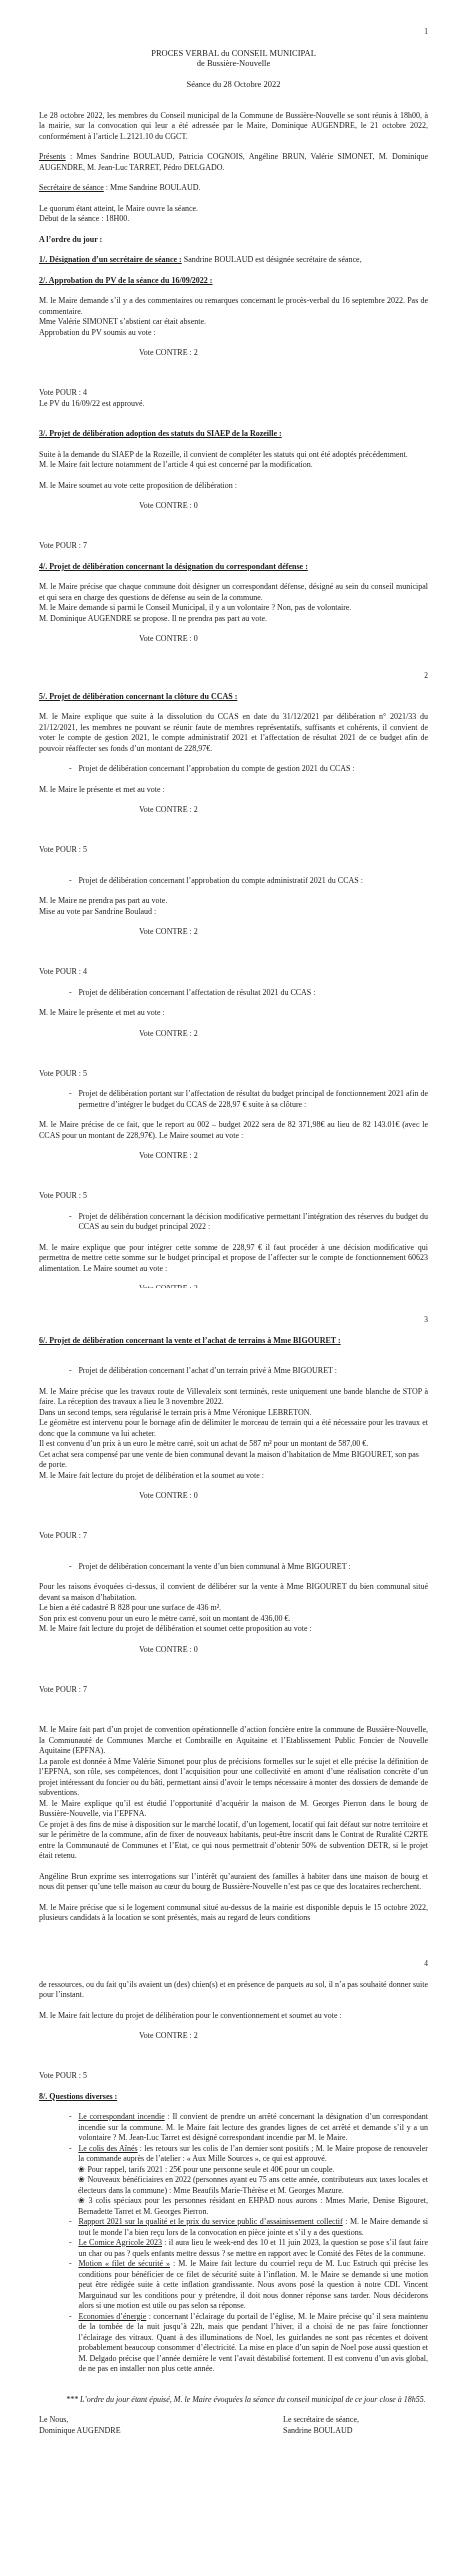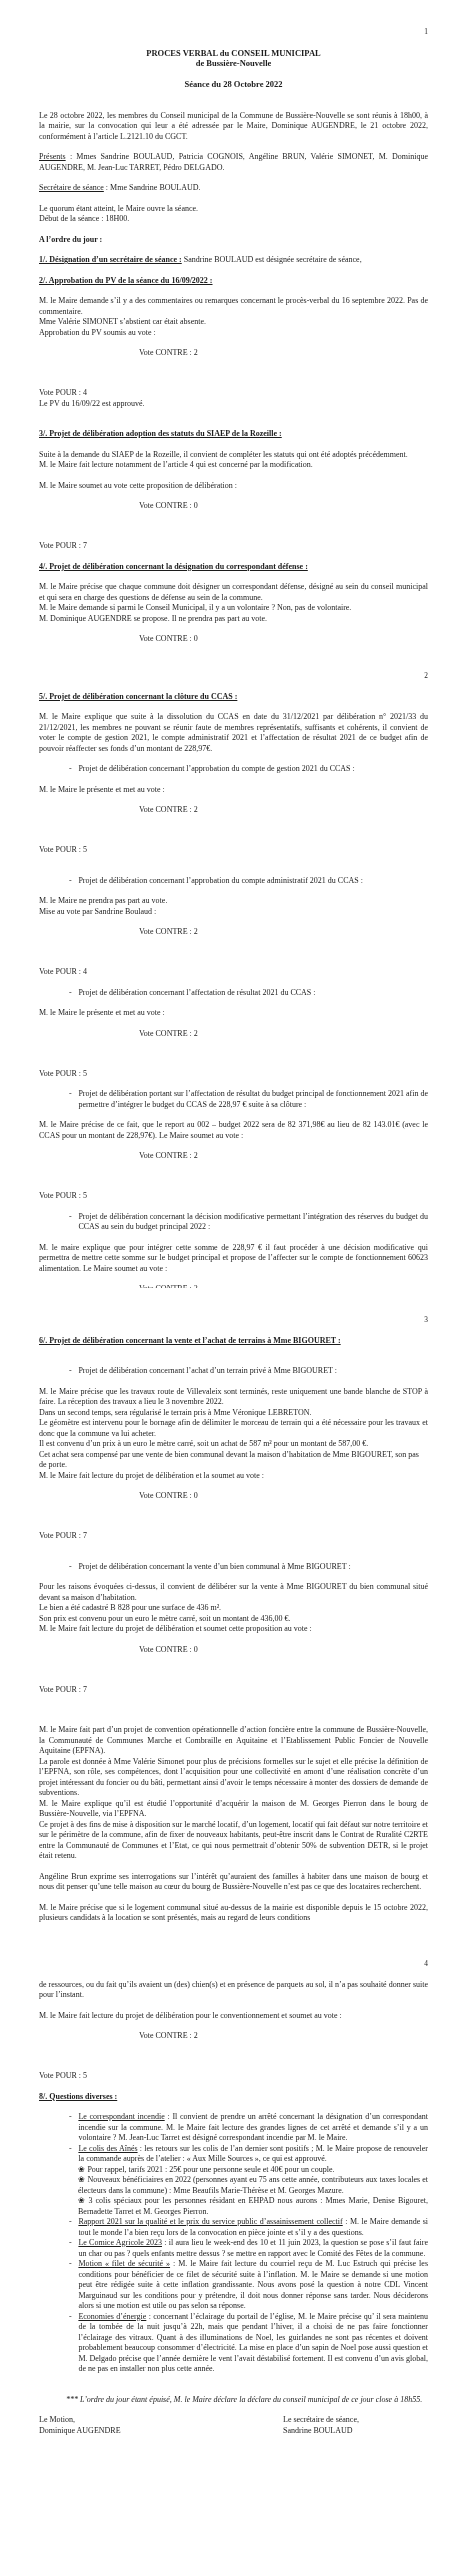--- a/index.html
+++ b/index.html
@@ -5,21 +5,21 @@
   * { margin:0; padding:0; box-sizing:border-box; }
   html,body { background:#ffffff; }
   body {
     width:455px; height:2576px; overflow:hidden;
     font-family:"Liberation Serif","DejaVu Serif",serif;
     font-size:8px; line-height:10.5px; color:#1c1c1c;
   }
   .page { width:455px; height:644px; padding:27px 27px 0 39px; overflow:hidden; position:relative; background:#fff; }
   .page:last-child { height:645px; }
   .pagenum { text-align:right; font-size:7.4px; margin-bottom:10px; }
-  .center-block { text-align:center; font-weight:bold; font-size:8.5px; }
+  .center-block { text-align:center; font-weight:normal; font-size:8.5px; }
   .para { text-align:left; }
   .para.j, .li.j, .li2.j { text-align:justify; }
   .u { text-decoration:underline; }
   .b { font-weight:bold; }
   .i { font-style:italic; }
   .li { margin-left:30px; padding-left:9.4px; position:relative; }
   .li .dash { position:absolute; left:0; top:0; }
   .li2 { margin-left:39px; }
   .li2 .flower { margin-right:2.7px; }
   .vote { display:flex; }
@@ -208,25 +208,25 @@
       <div class="li j"><span class="dash">-</span><span class="u">Le colis des Aînés</span><span> : les retours sur les colis de l’an dernier sont positifs ; M. le Maire propose de renouveler la commande auprès de l’atelier : « Aux Mille Sources », ce qui est approuvé.</span></div>
       <div class="li2"><span class="flower">❀</span><span>Pour rappel, tarifs 2021 :  25€ pour une personne seule et 40€ pour un couple.</span></div>
       <div class="li2 j"><span class="flower">❀</span><span>Nouveaux bénéficiaires en 2022 (personnes ayant eu 75 ans cette année, contributeurs aux taxes locales et électeurs dans la commune) : Mme Beaufils Marie-Thérèse et M. Georges Mazure.</span></div>
       <div class="li2 j"><span class="flower">❀</span><span>3 colis spéciaux pour les personnes résidant en EHPAD nous aurons : Mmes Marie, Denise Bigouret, Bernadette Tarret et M. Georges Pierron.</span></div>
       <div class="li j"><span class="dash">-</span><span class="u">Rapport 2021 sur la qualité et le prix du service public d’assainissement collectif</span><span> : M. le Maire demande si tout le monde l’a bien reçu lors de la convocation en pièce jointe et s’il y a des questions.</span></div>
       <div class="li j"><span class="dash">-</span><span class="u">Le Comice Agricole 2023</span><span> : il aura lieu le week-end des 10 et 11 juin 2023, la question se pose s’il faut faire un char ou pas ? quels enfants mettre dessus ? se mettre en rapport avec le Comité des Fêtes de la commune.</span></div>
       <div class="li j"><span class="dash">-</span><span class="u">Motion « filet de sécurité »</span><span> : M. le Maire fait lecture du courriel reçu de M. Luc Estruch qui précise les conditions pour bénéficier de ce filet de sécurité suite à l’inflation. M. le Maire se demande si une motion peut être rédigée suite à cette inflation grandissante. Nous avons posé la question à notre CDL Vincent Marguinaud sur les conditions pour y prétendre, il doit nous donner réponse sans tarder. Nous déciderons alors si une motion est utile ou pas selon sa réponse.</span></div>
       <div class="li j"><span class="dash">-</span><span class="u">Economies d’énergie</span><span> : concernant l’éclairage du portail de l’église, M. le Maire précise qu’ il sera maintenu de la tombée de la nuit jusqu’à 22h, mais que pendant l’hiver, il a choisi de ne pas faire fonctionner l’éclairage des vitraux. Quant à des illuminations de Noel, les guirlandes ne sont pas récentes et doivent probablement beaucoup consommer d’électricité. La mise en place d’un sapin de Noel pose aussi question et M. Delgado précise que l’année dernière le vent l’avait déstabilisé fortement. Il est convenu d’un avis global, de ne pas en installer non plus cette année.</span></div>
       <div class="gap" style="height: 10px;"></div>
       <div class="gap" style="height: 10px;"></div>
-      <div class="para" style="margin-left: 27px;"><span class="i">*** L’ordre du jour étant épuisé, M. le Maire déclare la déclare du conseil municipal de ce jour close à 18h55.</span></div>
+      <div class="para" style="margin-left: 27px;"><span class="i">*** L’ordre du jour étant épuisé, M. le Maire évoquées la séance du conseil municipal de ce jour close à 18h55.</span></div>
       <div class="gap" style="height: 10px;"></div>
       <div class="sig">
         <div class="sigcol-left">
-          <div>Le Motion,</div>
+          <div>Le Nous,</div>
           <div>Dominique AUGENDRE</div>
         </div>
         <div class="sigcol-right">
           <div>Le secrétaire de séance,</div>
           <div>Sandrine BOULAUD</div>
         </div>
       </div>
     </div>
   </div>
 

